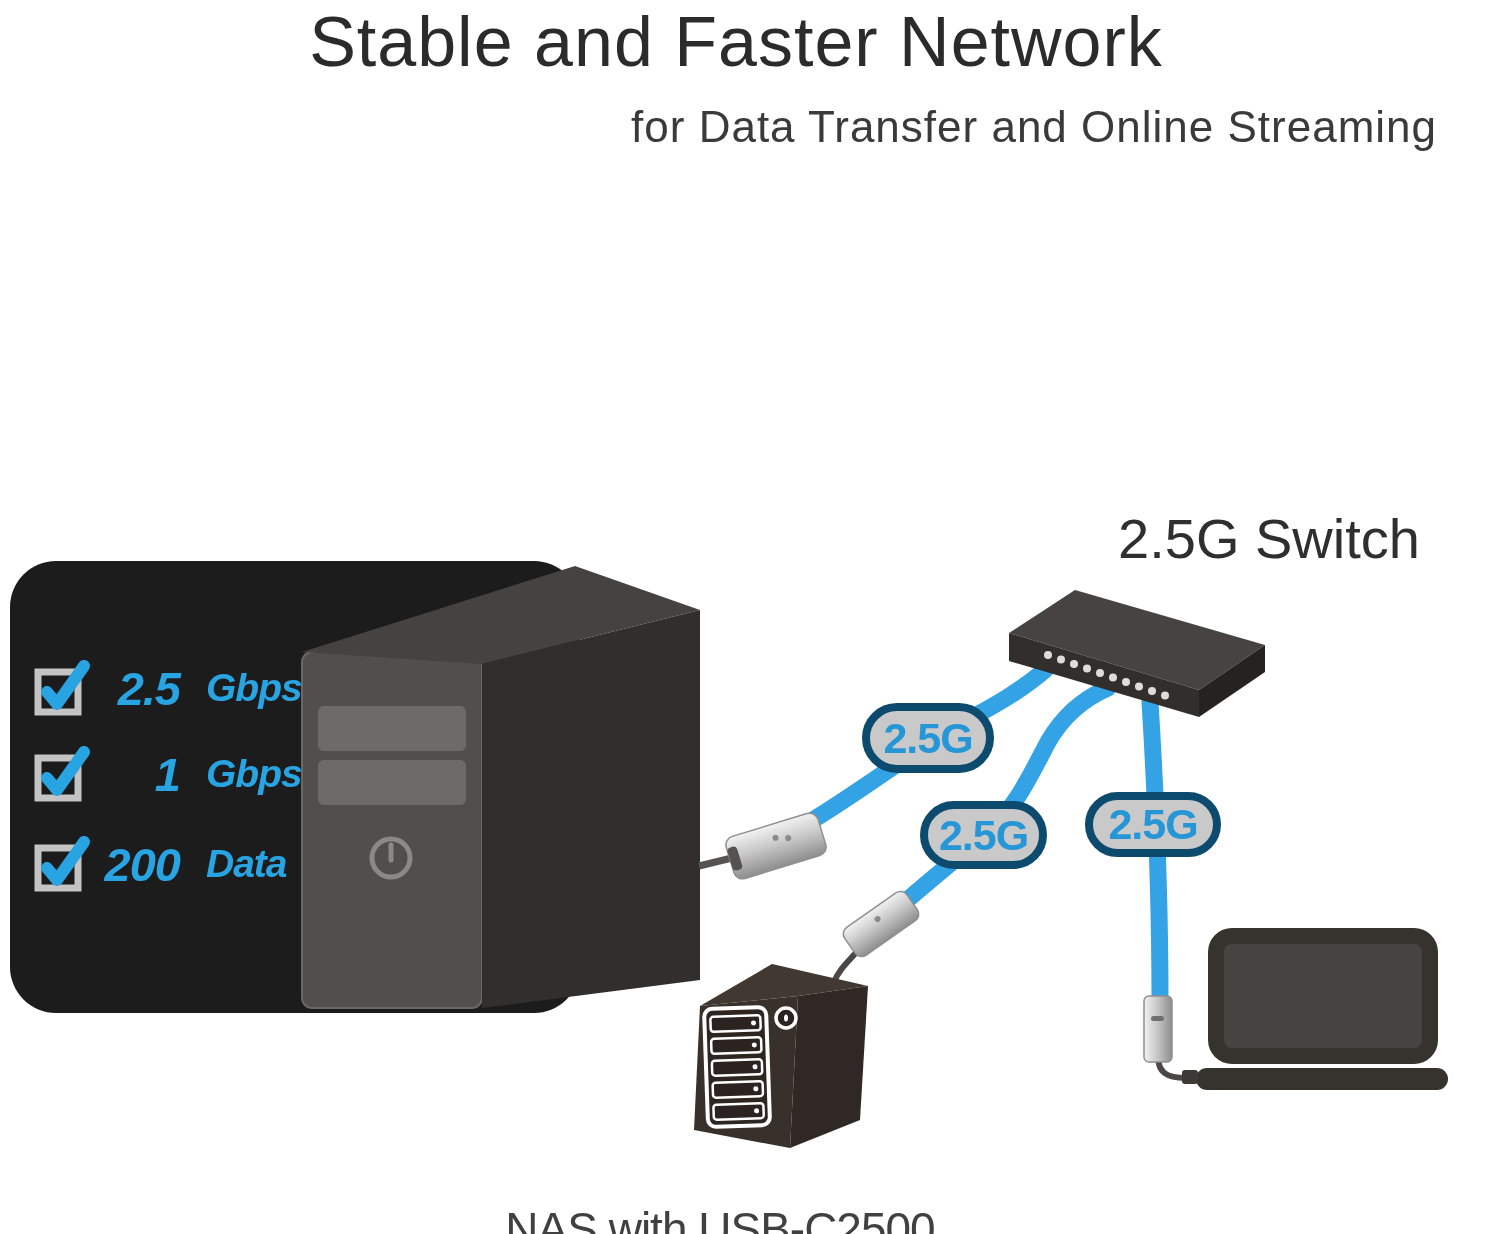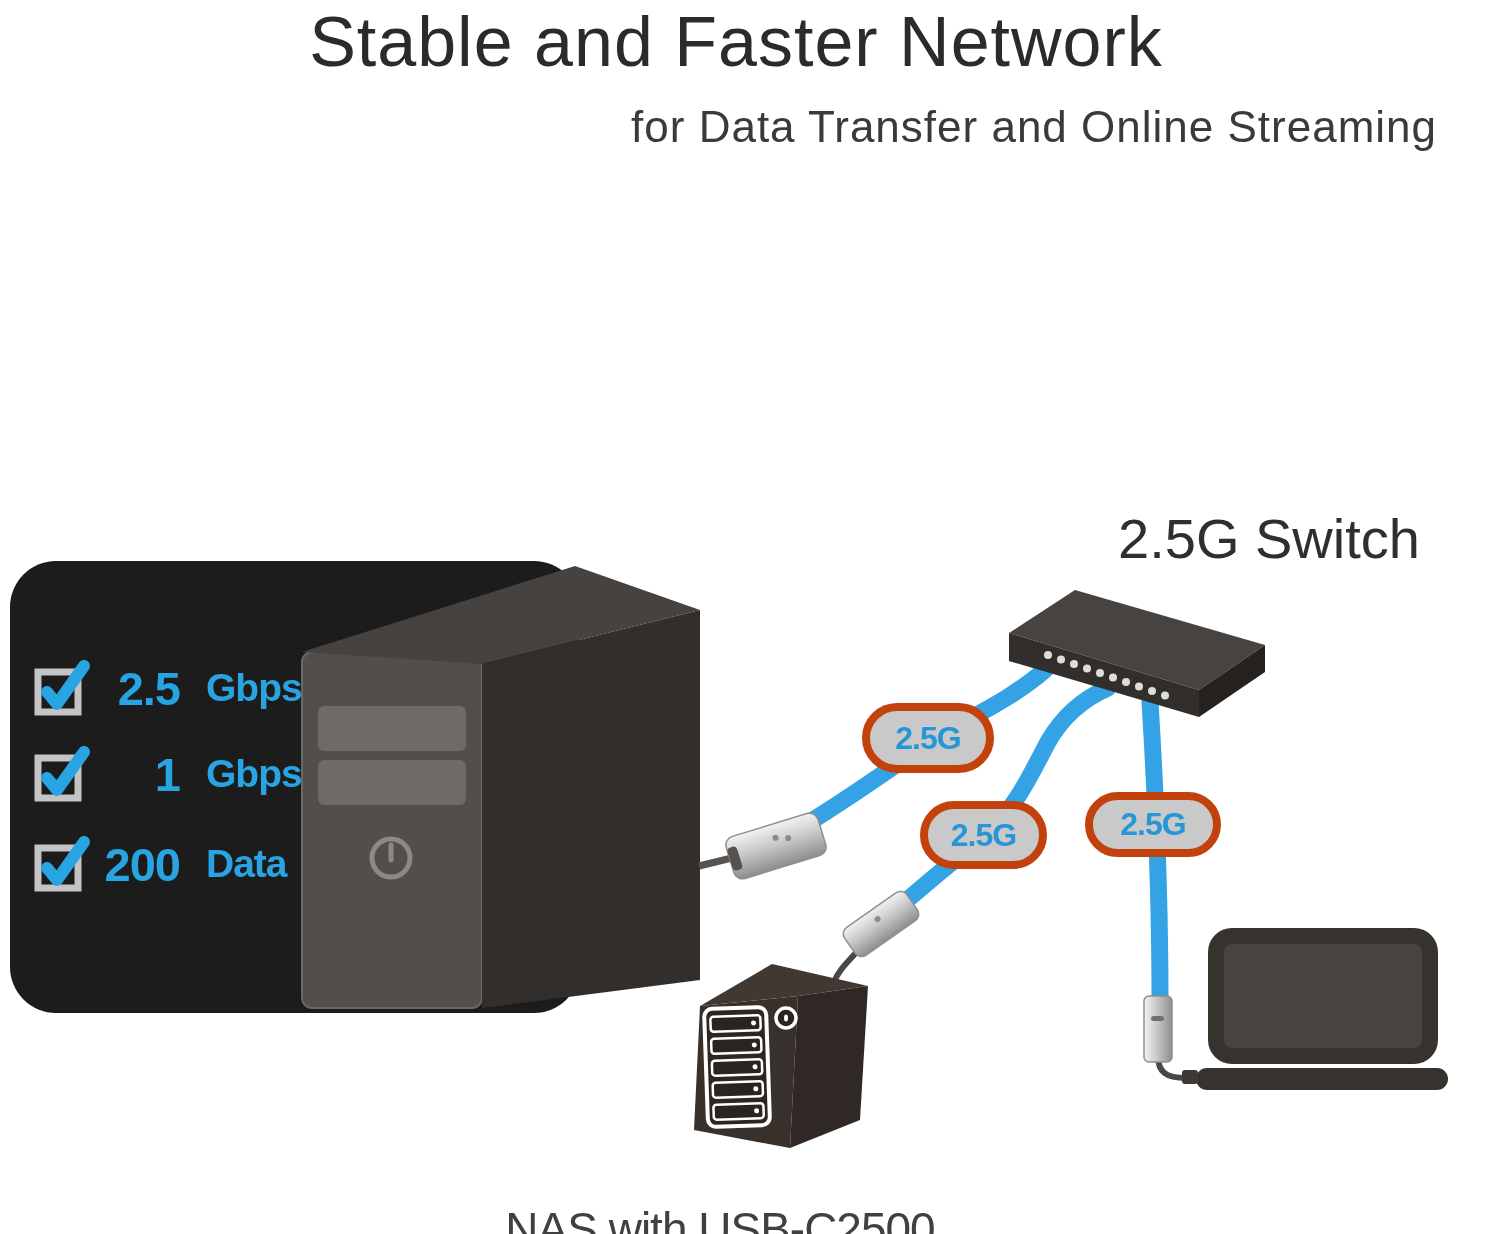--- a/index.html
+++ b/index.html
@@ -23,30 +23,30 @@
   }
   .device-label{
     font-size:46px;font-weight:300;color:#404040;letter-spacing:-1px;
     transform:translateX(-50%);
   }
   .device-label.pc{left:292px;top:1046px;}
   .device-label.nas{left:720px;top:1202px;}
   .device-label.laptop{left:1258px;top:1174px;}
   .badge{
     position:absolute;display:flex;align-items:center;justify-content:center;
-    background:#c9c9c9;border:8px solid #c2410c;border-radius:36px;
-    color:#2796d6;font-weight:bold;font-size:32px;letter-spacing:-1px;
+    background:#c9c9c9;border:8px solid #0c4a6e;border-radius:36px;
+    color:#2796d6;font-weight:bold;font-size:43px;letter-spacing:-1px;
     box-sizing:border-box;
   }
   .badge.b1{left:862px;top:703px;width:132px;height:70px;}
   .badge.b2{left:920px;top:801px;width:127px;height:68px;}
   .badge.b3{left:1085px;top:792px;width:136px;height:65px;}
   .check-row{
     position:absolute;left:34px;display:flex;align-items:center;height:58px;
-    color:#29a4e2;font-weight:bold;letter-spacing:-1px;
+    color:#29a4e2;font-weight:bold;letter-spacing:-1px;font-style:italic;
   }
   .check-row.r1{top:659px;}
   .check-row.r2{top:745px;}
   .check-row.r3{top:835px;}
   .check-row svg{overflow:visible;flex:0 0 auto;}
   .check-row .num{width:88px;margin-left:2px;text-align:right;font-size:47px;}
   .check-row .unit{margin-left:26px;font-size:39px;}
 </style>
 </head>
 <body>

